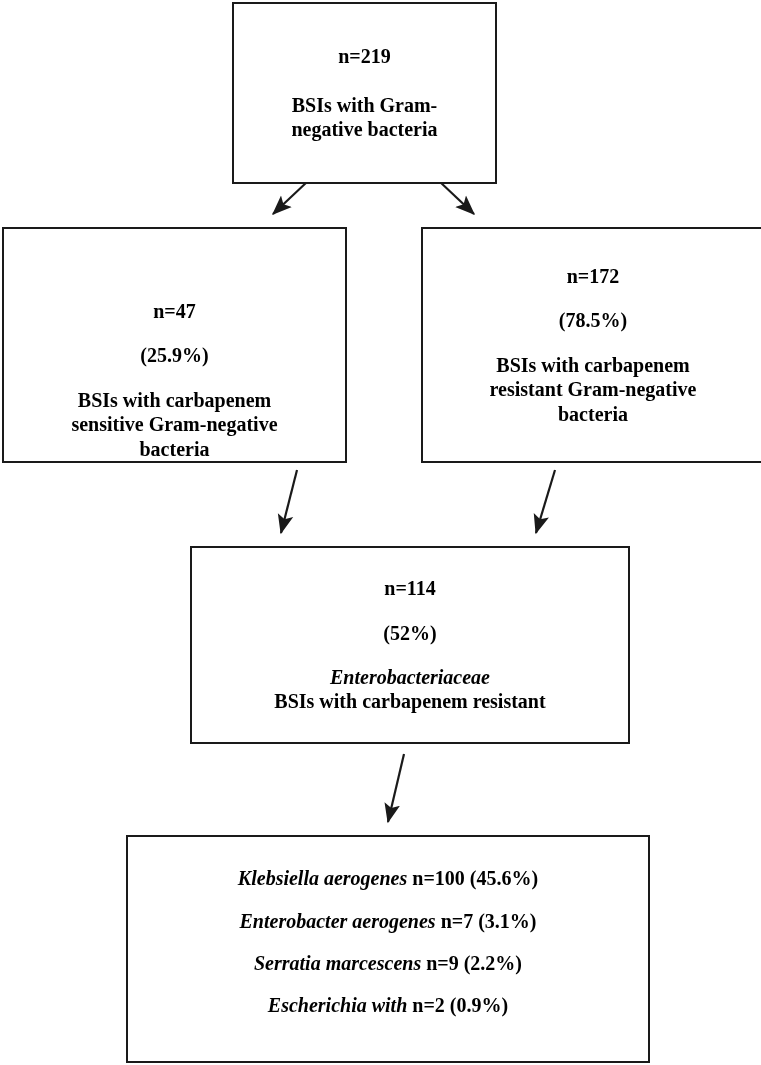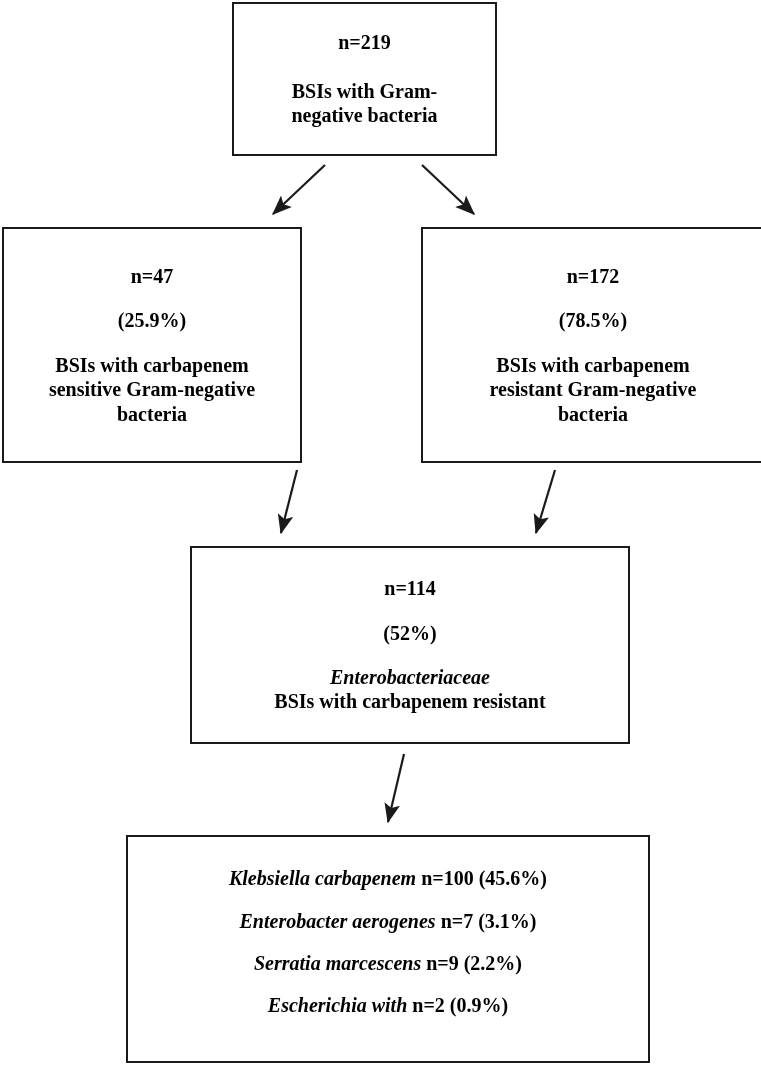--- a/index.html
+++ b/index.html
@@ -32,22 +32,22 @@
   }
   .line {
     margin: 0;
     padding: 0;
     white-space: nowrap;
   }
   .gap-md { height: 20px; }
   .gap-lg { height: 24px; }
 
   
-  #node-top        { left: 232px; top: 2px;   width: 265px; height: 154px; align-items: center; }
-  #node-sensitive  { left: 2px;   top: 227px; width: 300px; height: 236px; }
+  #node-top        { left: 232px; top: 2px;   width: 265px; height: 182px; align-items: center; }
+  #node-sensitive  { left: 2px;   top: 227px; width: 345px; height: 236px; justify-content: flex-end; }
   #node-resistant  { left: 421px; top: 227px; width: 344px; height: 236px; }
   #node-cre        { left: 190px; top: 546px; width: 440px; height: 198px; }
   #node-species    { left: 126px; top: 835px; width: 524px; height: 228px; }
 
   #node-top .body       { margin-top: 22px; }
 
   .pct { font-size: 20px; }
 
   .species-list {
     display: flex;
@@ -134,20 +134,20 @@
     <div class="line pct">(52%)</div>
     <div class="gap-md"></div>
     <div>
       <div class="line sci">Enterobacteriaceae</div>
       <div class="line">BSIs with carbapenem resistant</div>
     </div>
   </div>
 
   <div class="node" id="node-species">
     <div class="species-list" id="species-list">
-        <div class="species-row"><span class="sci">Klebsiella carbapenem</span><span class="cnt"> n=100 (45.6%)</span></div>
+        <div class="species-row"><span class="sci">Klebsiella aerogenes</span><span class="cnt"> n=100 (45.6%)</span></div>
         <div class="species-row"><span class="sci">Enterobacter aerogenes</span><span class="cnt"> n=7 (3.1%)</span></div>
         <div class="species-row"><span class="sci">Serratia marcescens</span><span class="cnt"> n=9 (2.2%)</span></div>
         <div class="species-row"><span class="sci">Escherichia with</span><span class="cnt"> n=2 (0.9%)</span></div>
       </div>
   </div>
 
 </div>
 
 </body></html>

